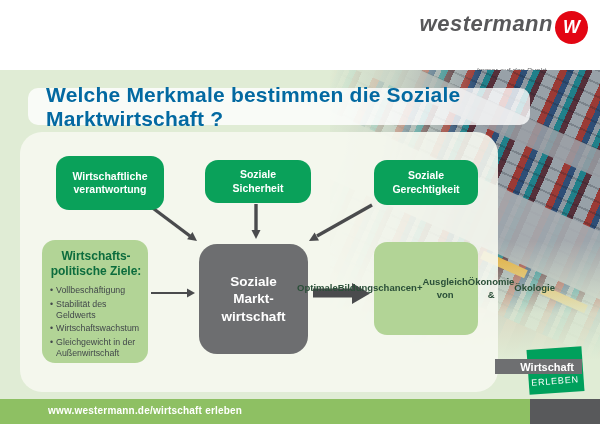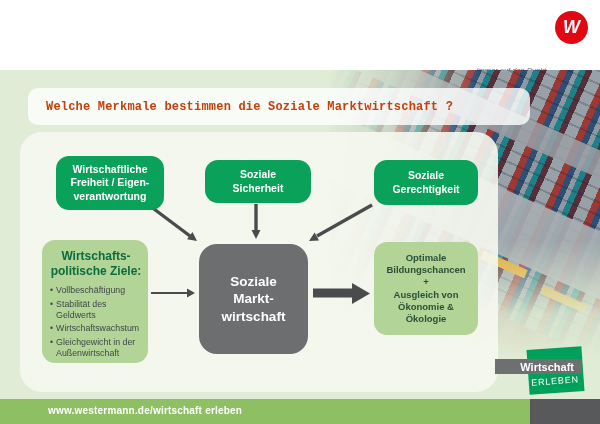--- a/index.html
+++ b/index.html
@@ -38,21 +38,21 @@
       repeating-linear-gradient(90deg, #b9554e 0 11px, #933c36 11px 22px, #7d4a55 22px 33px),
       #a8423c;}
   .photo-fade{position:absolute;inset:0;background:
       linear-gradient(to bottom, rgba(224,236,213,0) 52%, rgba(224,236,213,.88) 74%, #e0ecd5 88%),
       linear-gradient(100deg, #e0ecd5 0%, rgba(224,236,213,.72) 20%, rgba(224,236,213,0) 46%);}
 
   
   .title-banner{position:absolute;left:28px;top:18px;width:502px;height:37px;border-radius:10px;
       background:rgba(255,255,255,.8);display:flex;align-items:center;padding-left:18px;
       box-sizing:border-box;}
-  .title{font-size:12px;font-weight:600;color:#c2410c;letter-spacing:.2px;font-family:Liberation Mono, monospace;}
+  .title{font-size:21px;font-weight:600;color:#0369a1;letter-spacing:.2px;}
 
   
   .panel{position:absolute;left:20px;top:62px;width:478px;height:260px;border-radius:22px;
       background:rgba(246,248,240,.9);}
 
   .lines span{display:block;}
 
   
   .factor{position:absolute;background:#0aa15a;border-radius:13px;color:#fff;font-weight:bold;
       font-size:10.5px;line-height:1.28;display:flex;flex-direction:column;align-items:center;
@@ -70,21 +70,21 @@
   .bullet .dot{margin-right:3px;color:#41474a;}
 
   
   .center-node{position:absolute;left:199px;top:174px;width:109px;height:110px;background:#6d6e70;
       border-radius:18px;color:#fff;font-weight:bold;font-size:13.5px;line-height:1.3;
       display:flex;flex-direction:column;align-items:center;justify-content:center;text-align:center;}
 
   
   .outcome{position:absolute;left:374px;top:172px;width:104px;height:93px;background:#b2d496;
       border-radius:13px;color:#2a4f38;font-weight:bold;font-size:9.5px;line-height:1.28;
-      display:flex;flex-direction:column;align-items:center;justify-content:center;text-align:center;}
+      display:flex;align-items:center;justify-content:center;text-align:center;}
 
   .arrows{position:absolute;left:0;top:0;width:600px;height:329px;pointer-events:none;}
 
   
   .badge{position:absolute;left:495px;top:276px;width:100px;height:52px;}
   .badge-green{position:absolute;left:33px;top:2px;width:55px;height:45px;background:#00a05c;
       transform:rotate(-4deg);}
   .badge-gray{position:absolute;left:0;top:13px;width:87px;height:15px;background:#6e6f71;
       display:flex;align-items:center;justify-content:flex-end;padding-right:8px;box-sizing:border-box;
       color:#fff;font-weight:bold;font-size:11px;}
@@ -96,20 +96,21 @@
   .footer-url{position:absolute;left:48px;top:6px;font-size:10px;font-weight:bold;color:#fff;
       letter-spacing:.2px;}
   .footer-gray{position:absolute;right:0;top:0;width:70px;height:25px;background:#58595b;}
 </style>
 </head>
 <body>
 
 <div id="app">
 
   <div class="header">
+    <div class="brand">westermann</div>
     <div class="tagline">Immer auf den Punkt</div>
     <div class="logo-circle">
       <span>W</span>
     </div>
   </div>
 
   <div class="main">
 
     <div class="photo">
       <div class="photo-base"></div>
@@ -146,21 +147,20 @@
         <polygon points="195,223 187,218.6 187,227.4" stroke="none"></polygon>
       </g>
       <g fill="#4a4b4d">
         <rect x="313" y="218.5" width="40" height="9"></rect>
         <polygon points="352,213 352,234 370,223.5"></polygon>
       </g>
     </svg>
 
     <div class="factor f1 lines">
       <span>Wirtschaftliche</span>
-      <span>Freiheit / Eigen-</span>
       <span>verantwortung</span>
     </div>
 
     <div class="factor f2 lines">
       <span>Soziale</span>
       <span>Sicherheit</span>
     </div>
 
     <div class="factor f3 lines">
       <span>Soziale</span>

